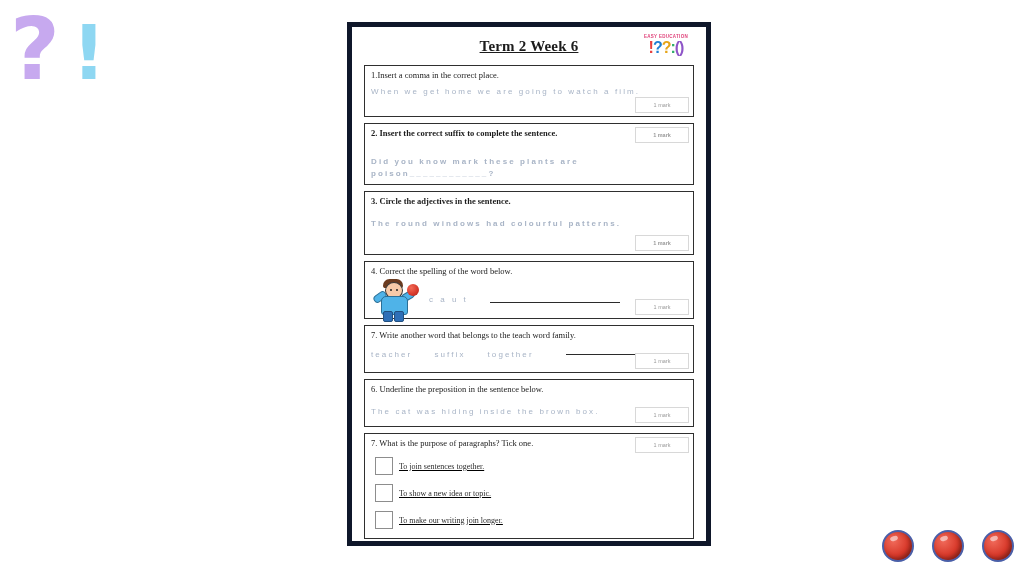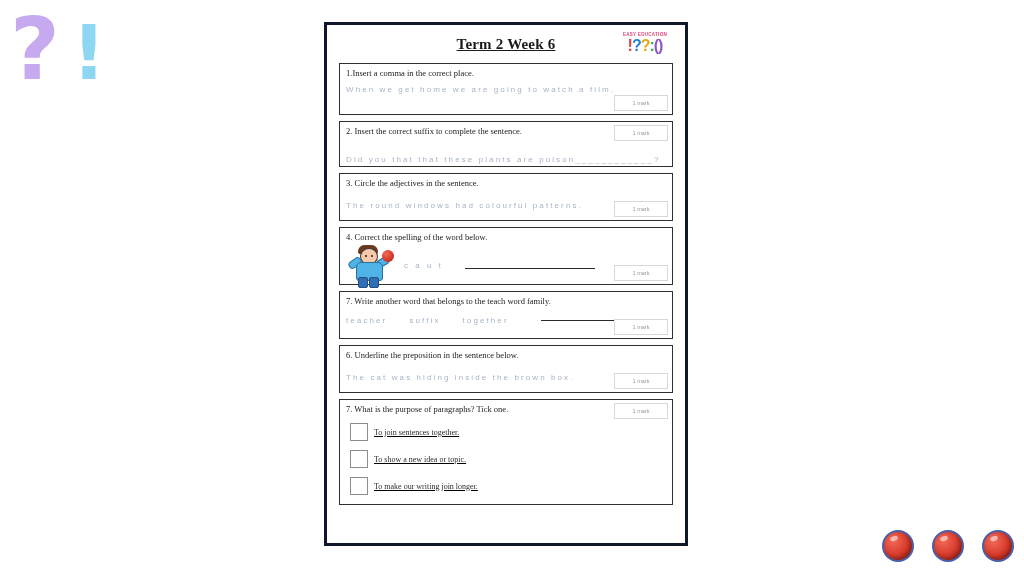--- a/index.html
+++ b/index.html
@@ -69,26 +69,26 @@
     width: 8px;
     height: 5px;
     background: rgba(255,255,255,.55);
     border-radius: 50%;
     transform: rotate(-20deg);
   }
 
   
   .sheet {
     position: absolute;
-    left: 324px;
+    left: 347px;
     top: 22px;
     width: 364px;
     height: 524px;
     background: #ffffff;
-    border: 3px solid #0f172a;
+    border: 5px solid #0f172a;
     box-sizing: border-box;
     padding: 8px 12px 0 12px;
   }
 
   .sheet-head {
     position: relative;
     height: 30px;
   }
   .sheet-title {
     text-align: center;
@@ -155,25 +155,25 @@
     color: #9a9a9a;
     text-align: center;
     line-height: 14px;
     background: #fff;
   }
 
   
   #q1 { height: 52px; }
   #q1 .mark { right: 4px; bottom: 3px; }
 
-  #q2 { height: 46px; }
+  #q2 { height: 62px; font-weight: bold; }
   #q2 .mark { right: 4px; top: 3px; }
   #q2 .answer-line { margin-top: 18px; }
 
-  #q3 { height: 48px; }
+  #q3 { height: 64px; font-weight: bold; }
   #q3 .mark { right: 4px; bottom: 3px; }
   #q3 .answer-line { margin-top: 12px; }
 
   #q4 { height: 58px; }
   #q4 .mark { right: 4px; bottom: 3px; }
 
   #q5 { height: 48px; }
   #q5 .mark { right: 4px; bottom: 3px; }
 
   #q6 { height: 48px; }
@@ -338,21 +338,21 @@
   </div>
 
   <div class="qbox" id="q1">
     <div class="qtext">1.Insert a comma in the correct place.</div>
     <div class="answer-line">When we get home we are going to watch a film.</div>
     <div class="mark">1 mark</div>
   </div>
 
   <div class="qbox" id="q2">
     <div class="qtext">2. Insert the correct suffix to complete the sentence.</div>
-    <div class="answer-line">Did you that that these plants are poison____________?</div>
+    <div class="answer-line">Did you know mark these plants are poison____________?</div>
     <div class="mark">1 mark</div>
   </div>
 
   <div class="qbox" id="q3">
     <div class="qtext">3. Circle the adjectives in the sentence.</div>
     <div class="answer-line">The round windows had colourful patterns.</div>
     <div class="mark">1 mark</div>
   </div>
 
   <div class="qbox" id="q4">

